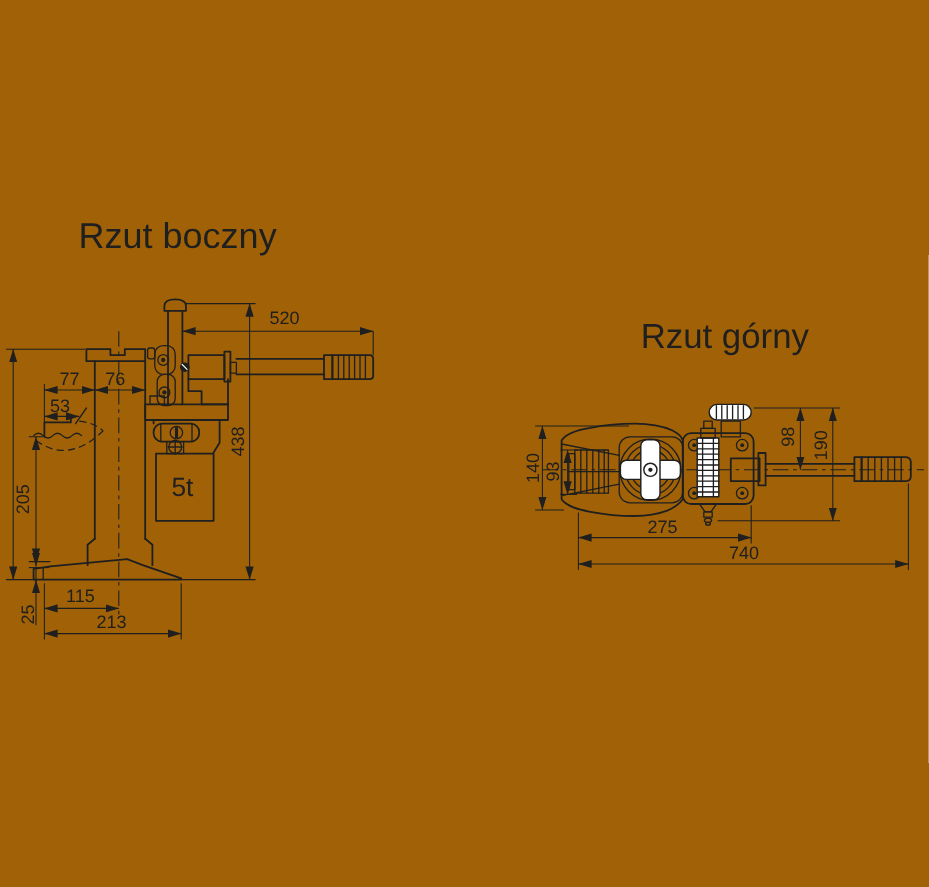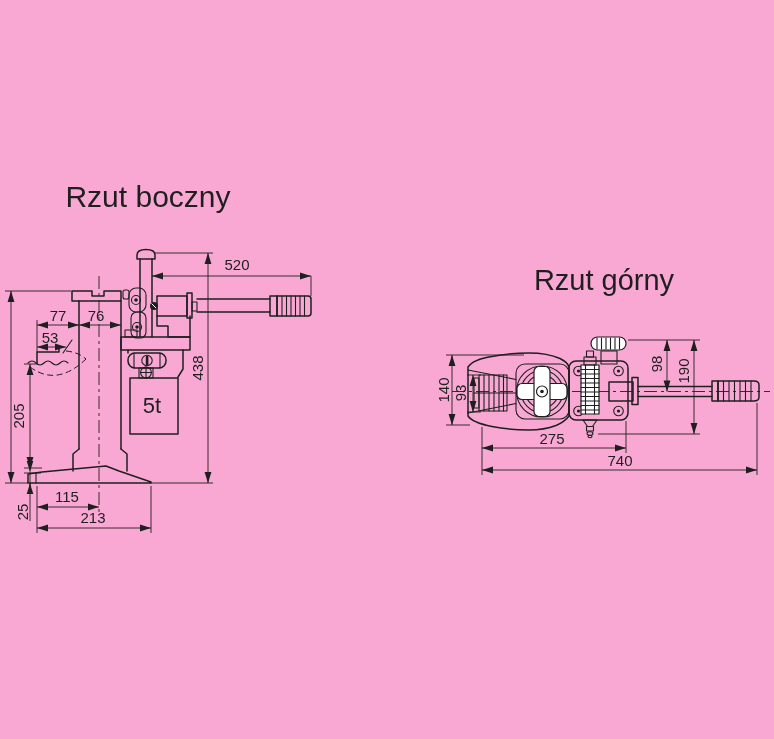--- a/index.html
+++ b/index.html
@@ -1,16 +1,16 @@
 <!DOCTYPE html>
 <html><head>
 <meta charset="utf-8">
 <style>
   html,body{margin:0;padding:0;background:#ffffff;}
-  .canvas{position:relative;width:774px;height:739px;background:#f9a8d4;overflow:hidden;
+  .canvas{position:relative;width:774px;height:739px;background:#a16207;overflow:hidden;
           font-family:"Liberation Sans", sans-serif;}
   svg{display:block;}
   .title{font-family:"Liberation Sans", sans-serif;font-size:30px;fill:#1f1f1f;}
   .title2{font-family:"Liberation Sans", sans-serif;font-size:29px;fill:#1f1f1f;}
   .dimtxt{font-family:"Liberation Sans", sans-serif;font-size:15px;fill:#1f1f1f;}
   .cap{font-family:"Liberation Sans", sans-serif;font-size:22px;fill:#1f1f1f;}
   .o{stroke:#1f1f1f;stroke-width:1.5;fill:none;stroke-linejoin:round;stroke-linecap:round;}
   .t{stroke:#1f1f1f;stroke-width:1.1;fill:none;stroke-linejoin:round;stroke-linecap:round;}
   .w{stroke:#1f1f1f;stroke-width:1.2;fill:#ffffff;stroke-linejoin:round;}
   .dim{stroke:#1f1f1f;stroke-width:.9;fill:none;}

